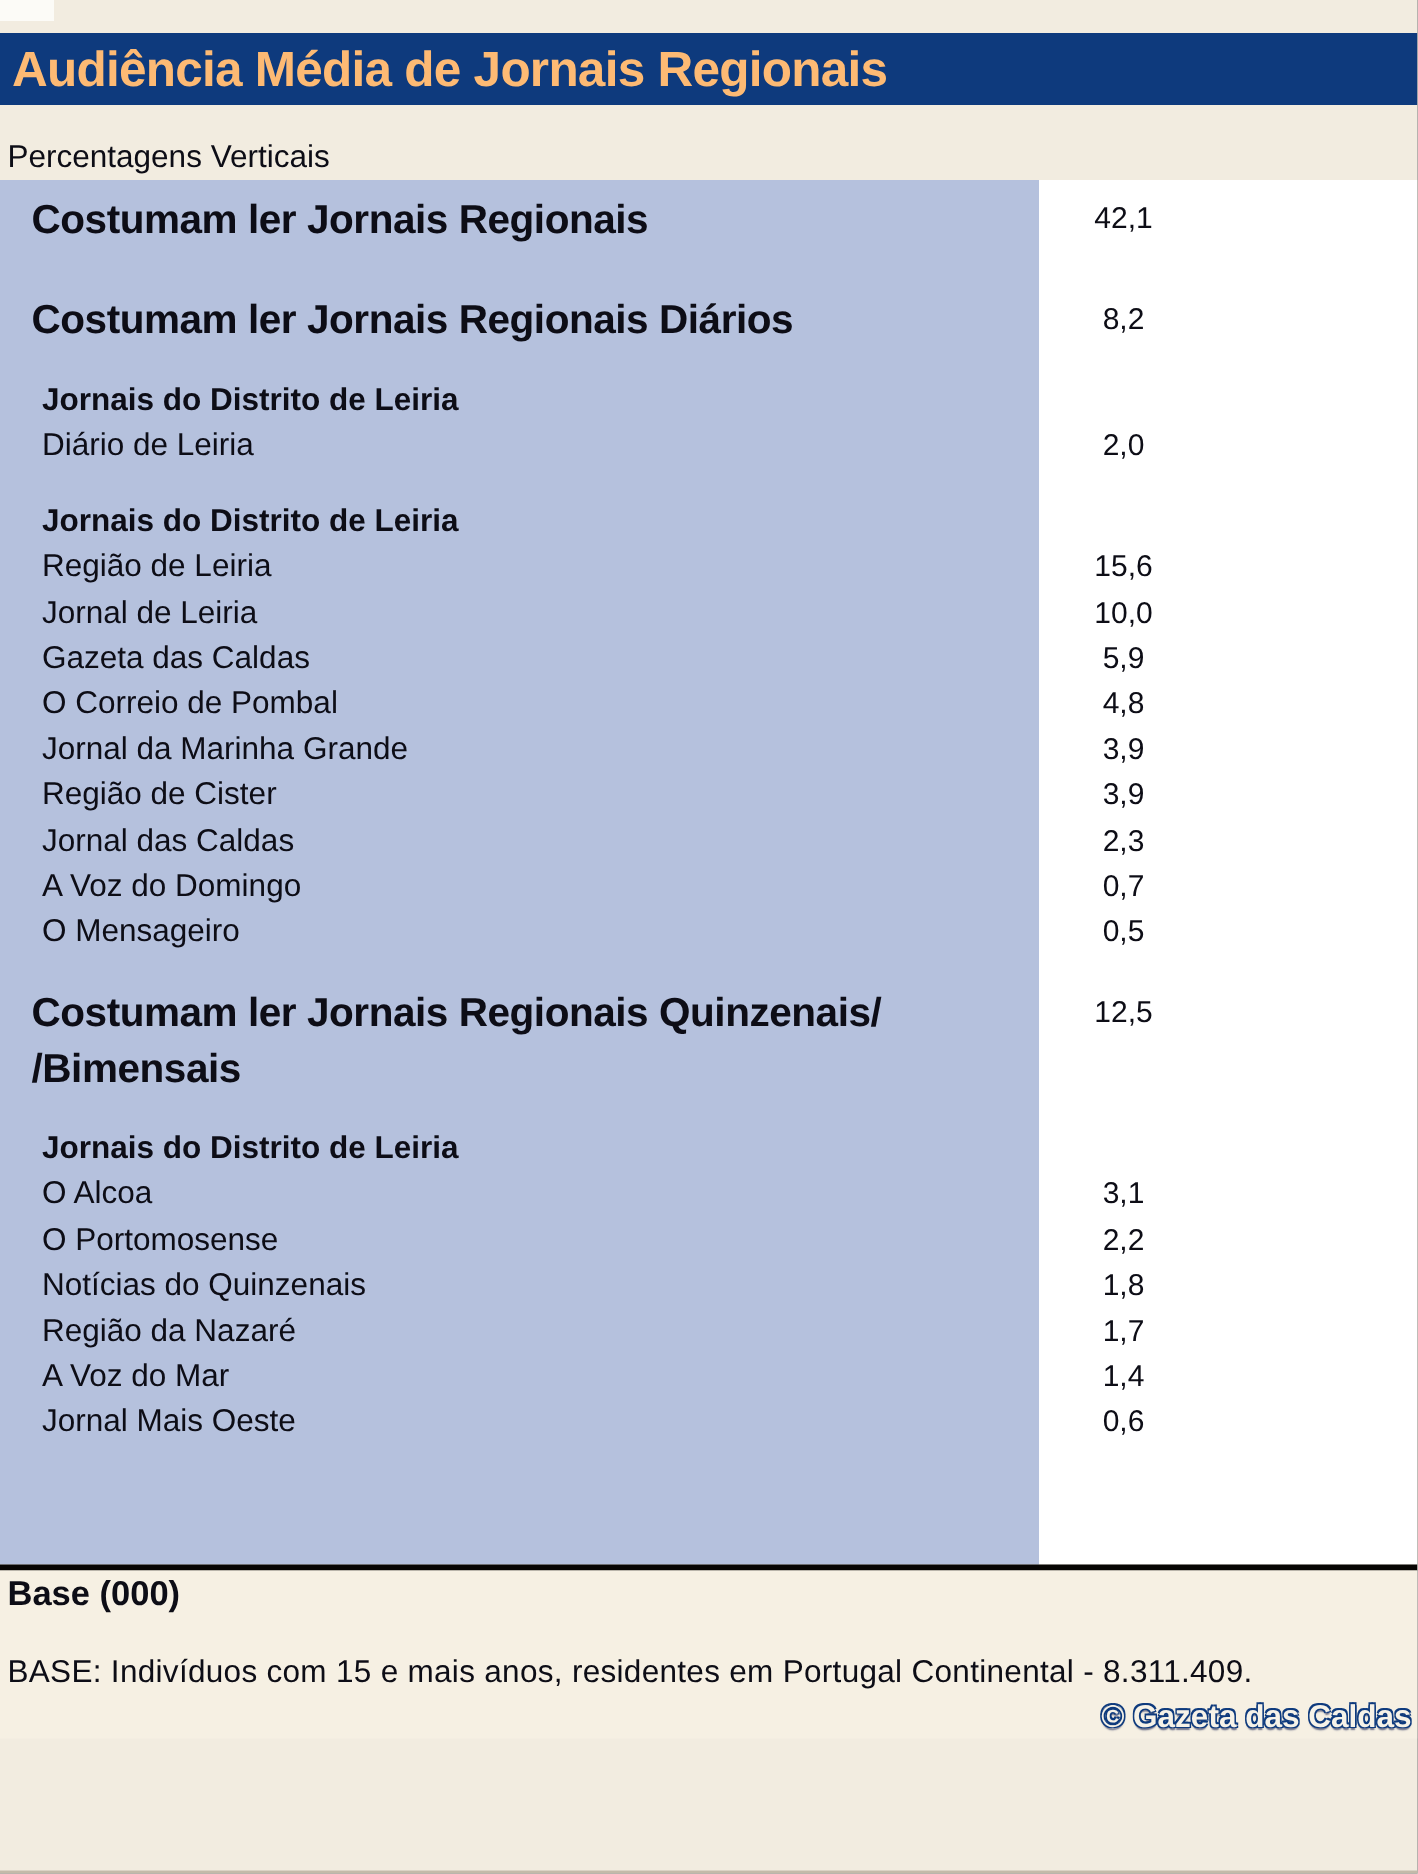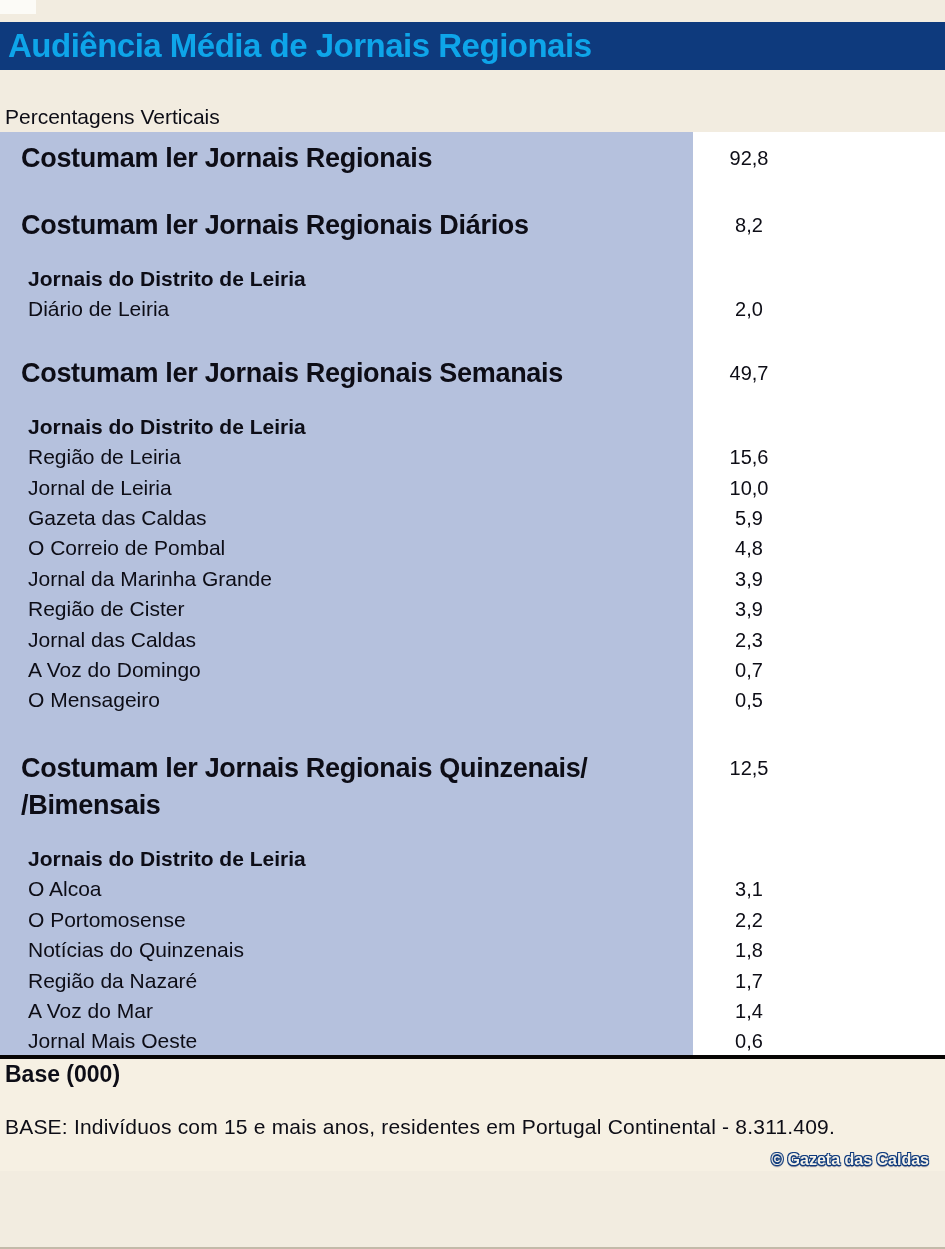--- a/index.html
+++ b/index.html
@@ -16,29 +16,29 @@
     border-bottom: 2px solid #c3baa9;
   }
   .corner-patch {
     position: absolute; left: 0; top: 0; width: 36px; height: 14px;
     background: #fcfbf7;
   }
   .top-strip { height: 22px; }
   .title-bar {
     height: 48px;
     background: var(--navy, #0e3a7d);
-    color: #0ea5e9;
+    color: #fdba74;
     font-size: 33px;
     font-weight: bold;
     line-height: 47px;
     padding-left: 8px;
     letter-spacing: -0.5px;
     white-space: nowrap;
   }
-  .subtitle-area { height: 62px; position: relative; }
+  .subtitle-area { height: 50px; position: relative; }
   .subtitle {
     position: absolute; left: 5px; bottom: 3px;
     font-size: 21px;
   }
   .col-header {
     height: 90px;
     background: var(--peach, #f2d3aa);
     position: relative;
   }
   .col-group-label {
@@ -71,21 +71,21 @@
   .row.subheader { font-weight: bold; }
   .row.section {
     padding-left: 21px;
     font-size: 27px;
     font-weight: bold;
     line-height: 37px;
     letter-spacing: -0.3px;
     margin-top: 30px;
   }
   .row.section.first { margin-top: 8px; }
-  .row.section.twoline { margin-top: 34px; }
+  .row.section.twoline { margin-top: 20px; }
   .row.subheader { margin-top: 20px; }
   .row .val {
     position: absolute; top: 0; left: 693px; width: 112px;
     text-align: center;
     font-size: 20px;
     font-weight: normal;
     letter-spacing: 0;
   }
   .row.section .val { line-height: 37px; }
   .row.item .val { line-height: 30.4px; }
@@ -100,22 +100,22 @@
     position: absolute; left: 5px; top: 2px;
     font-size: 23px; font-weight: bold;
   }
   .base-note {
     position: absolute; left: 5px; top: 56px;
     font-size: 21px;
     letter-spacing: 0.2px;
     white-space: nowrap;
   }
   .watermark {
-    position: absolute; right: 16px; bottom: 2px;
-    font-size: 16px; font-weight: bold;
+    position: absolute; right: 4px; bottom: 2px;
+    font-size: 21px; font-weight: bold;
     color: #f6f2e8;
     text-shadow:
       1px 1px 0 var(--navy, #0e3a7d),
      -1px -1px 0 var(--navy, #0e3a7d),
       1px -1px 0 var(--navy, #0e3a7d),
      -1px  1px 0 var(--navy, #0e3a7d),
       0 2px 1px rgba(20,30,80,0.6);
   }
 </style>
 </head>
@@ -130,36 +130,32 @@
   </div>
 
   <div class="subtitle-area">
     <div class="subtitle">Percentagens Verticais</div>
   </div>
 
 
   <div class="table-area" id="table-area">
       <div class="row section first">
         <span class="lbl">Costumam ler Jornais Regionais</span>
-        <span class="val">92,8</span>
+        <span class="val">42,1</span>
       </div>
       <div class="row section">
         <span class="lbl">Costumam ler Jornais Regionais Diários</span>
         <span class="val">8,2</span>
       </div>
       <div class="row subheader">
         <span class="lbl">Jornais do Distrito de Leiria</span>
       </div>
       <div class="row item">
         <span class="lbl">Diário de Leiria</span>
         <span class="val">2,0</span>
-      </div>
-      <div class="row section">
-        <span class="lbl">Costumam ler Jornais Regionais Semanais</span>
-        <span class="val">49,7</span>
       </div>
       <div class="row subheader">
         <span class="lbl">Jornais do Distrito de Leiria</span>
       </div>
       <div class="row item">
         <span class="lbl">Região de Leiria</span>
         <span class="val">15,6</span>
       </div>
       <div class="row item">
         <span class="lbl">Jornal de Leiria</span>

